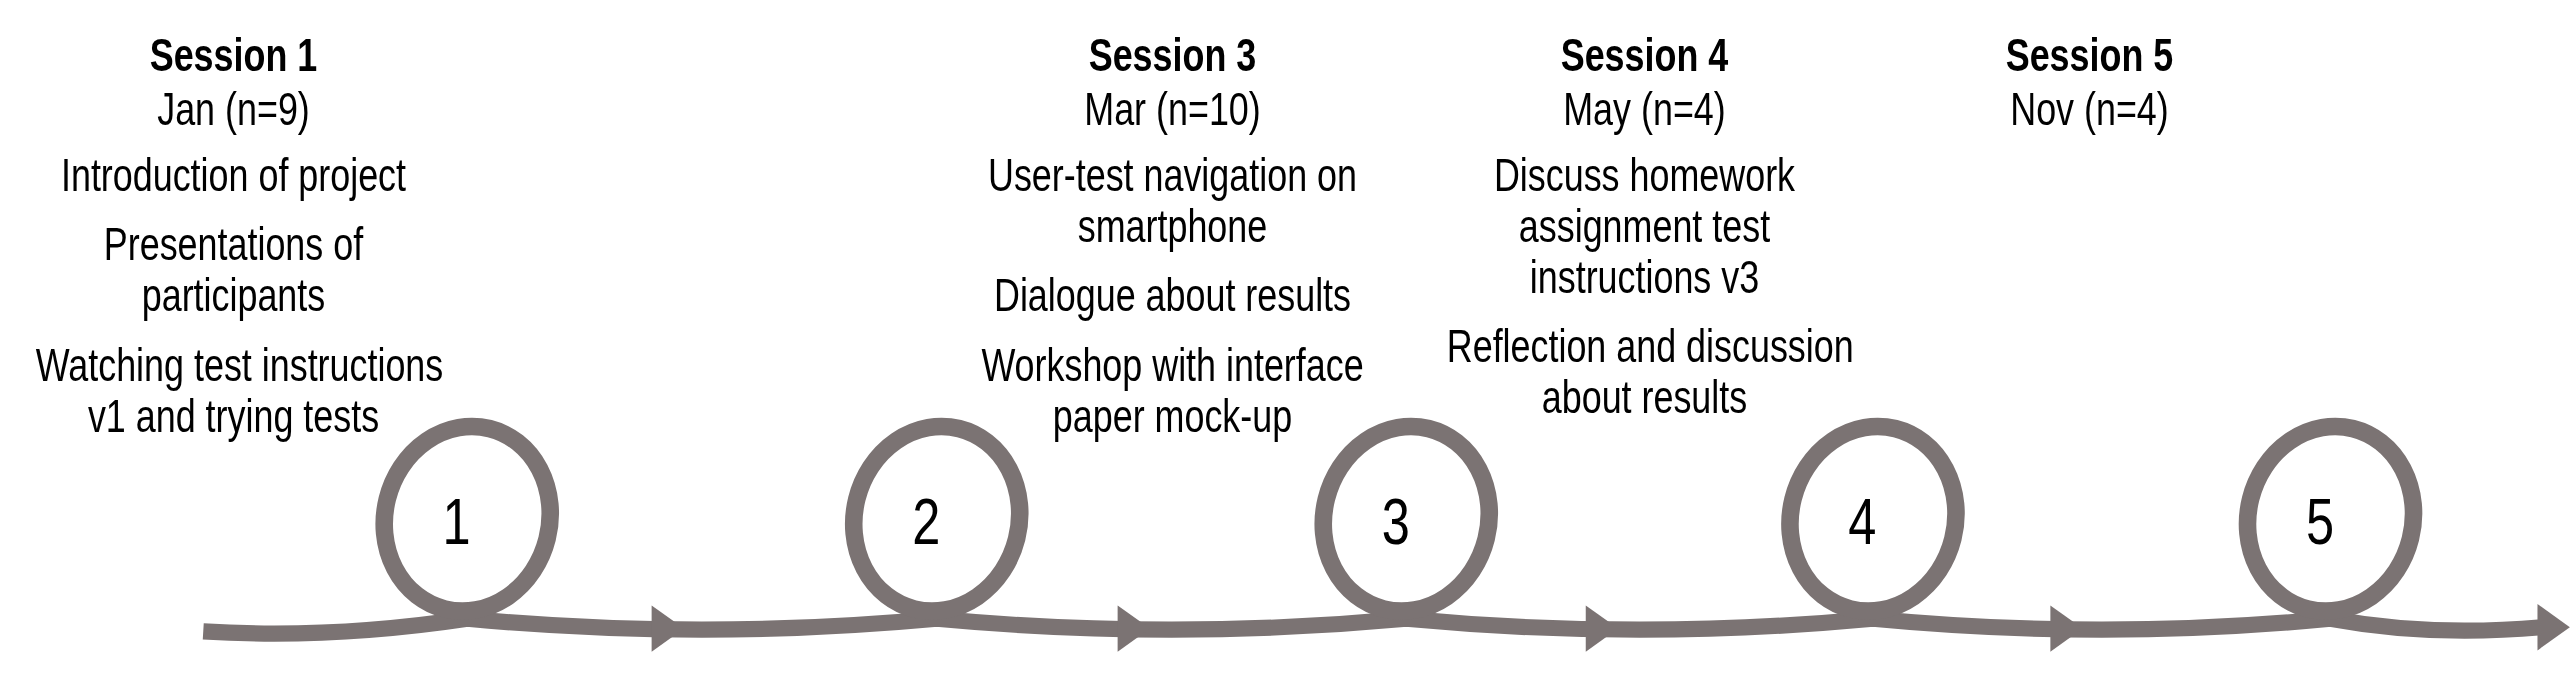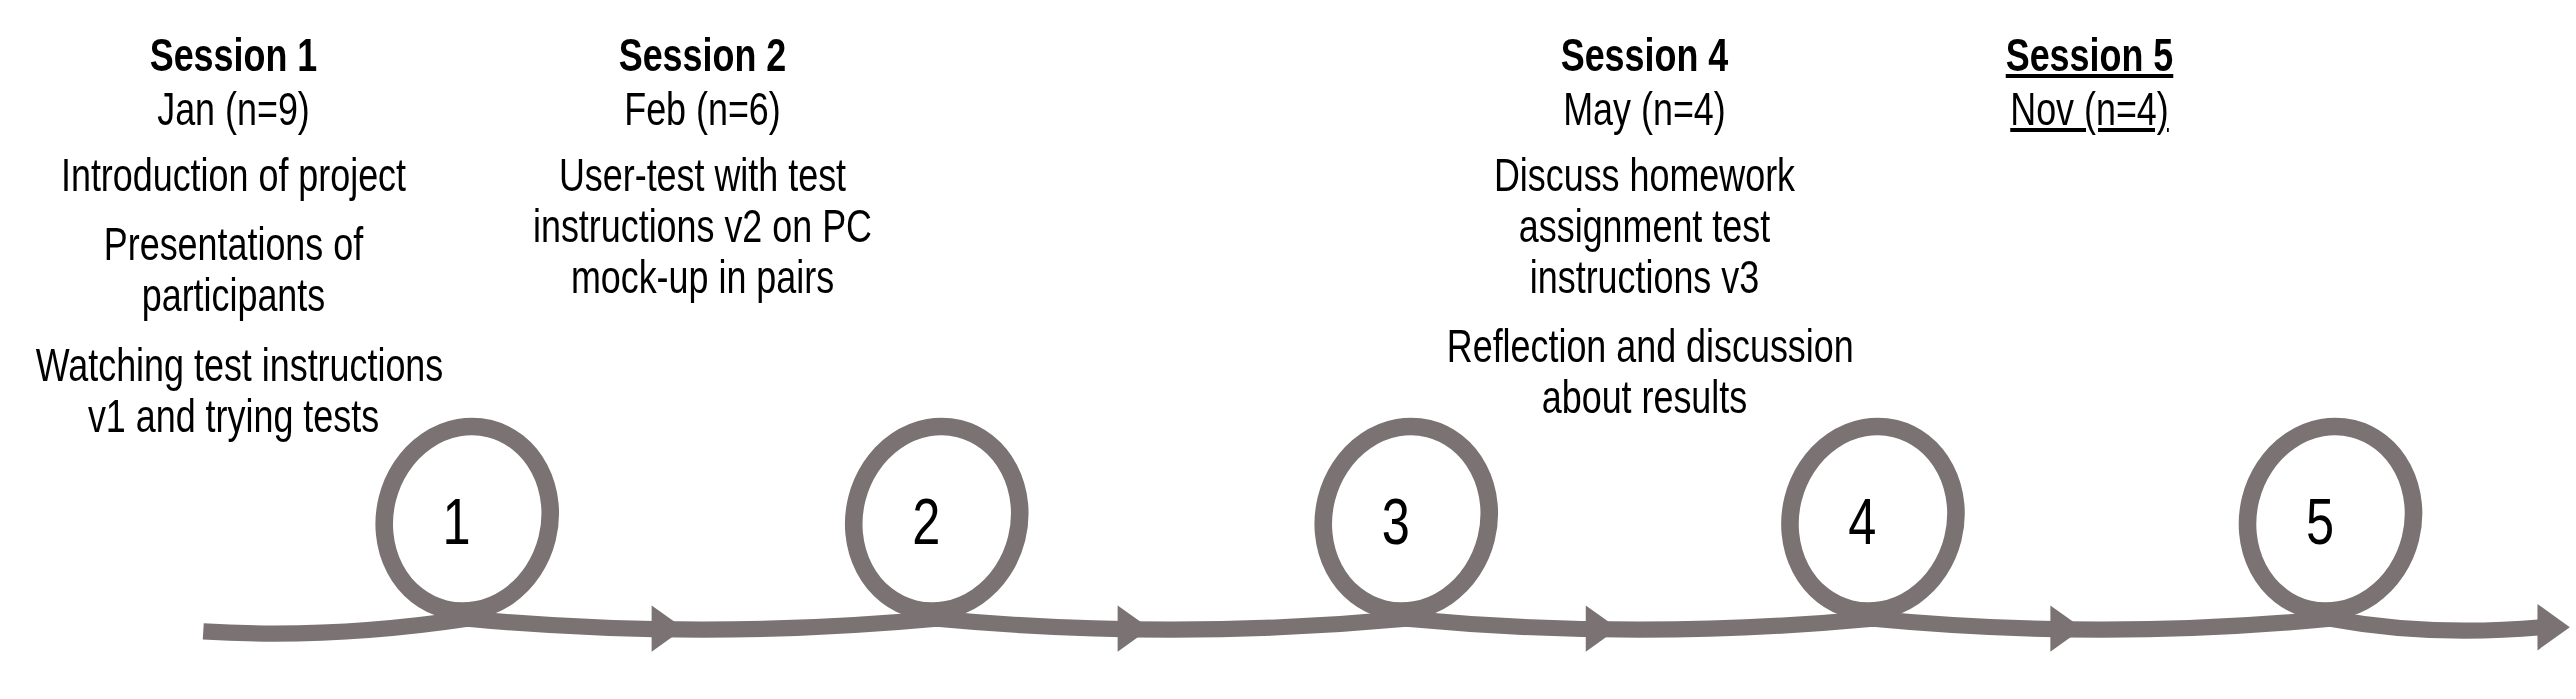--- a/index.html
+++ b/index.html
@@ -105,50 +105,56 @@
             <div class="activity-line">Presentations of</div>
             <div class="activity-line">participants</div>
           </div>
           <div class="activity">
             <div class="activity-line">Watching test instructions</div>
             <div class="activity-line">v1 and trying tests</div>
           </div>
         </div>
   </div>
 
-  <div class="session-col" style="left: 449px;">
-    <div class="session-title">Session 2</div>
-    <div class="session-subtitle">Feb (n=6)</div>
+
+  <div class="session-col" style="left: 919px;">
+    <div class="session-title">Session 3</div>
+    <div class="session-subtitle">Mar (n=10)</div>
     <div class="activities">
           <div class="activity">
-            <div class="activity-line">User-test with test</div>
-            <div class="activity-line">instructions v2 on PC</div>
-            <div class="activity-line">mock-up in pairs</div>
+            <div class="activity-line">User-test navigation on</div>
+            <div class="activity-line">smartphone</div>
+          </div>
+          <div class="activity">
+            <div class="activity-line">Dialogue about results</div>
+          </div>
+          <div class="activity">
+            <div class="activity-line">Workshop with interface</div>
+            <div class="activity-line">paper mock-up</div>
           </div>
         </div>
   </div>
-
 
   <div class="session-col" style="left: 1391px;">
     <div class="session-title">Session 4</div>
     <div class="session-subtitle">May (n=4)</div>
     <div class="activities">
           <div class="activity">
             <div class="activity-line">Discuss homework</div>
             <div class="activity-line">assignment test</div>
             <div class="activity-line">instructions v3</div>
           </div>
           <div class="activity">
             <div class="activity-line">Reflection and discussion</div>
             <div class="activity-line">about results</div>
           </div>
         </div>
   </div>
 
-  <div class="session-col" style="left: 1836px; text-decoration: underline;">
+  <div class="session-col" style="left: 1836px;">
     <div class="session-title">Session 5</div>
     <div class="session-subtitle">Nov (n=4)</div>
     <div class="activities">
         </div>
   </div>
 </div>
 </div>
 
 
 </body></html>

